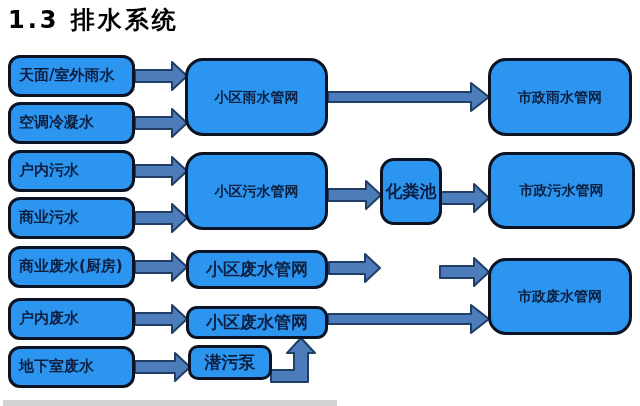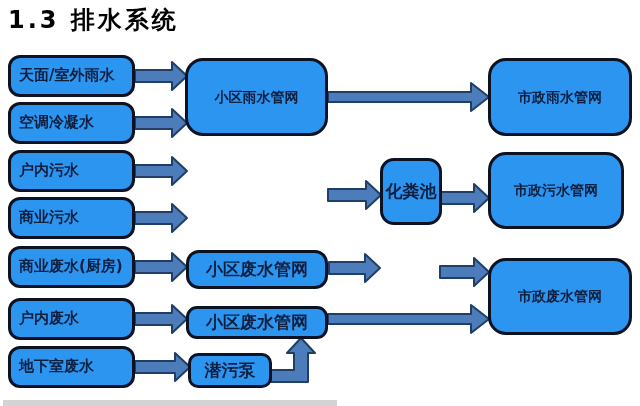--- a/index.html
+++ b/index.html
@@ -140,37 +140,40 @@
   <div class="box box-src" style="top:298px">
       <span>户内废水</span>
     </div>
   <div class="box box-src" style="top:346px">
       <span>地下室废水</span>
     </div>
 
   <div class="box box-big" style="left:185px;top:58px;width:143px;height:78px">
       <span>小区雨水管网</span>
     </div>
+  <div class="box box-big" style="left:185px;top:152px;width:143px;height:78px">
+      <span>小区污水管网</span>
+    </div>
   <div class="box box-mid" style="left:186px;top:250px;width:142px;height:39px">
       <span>小区废水管网</span>
     </div>
   <div class="box box-mid" style="left:186px;top:306px;width:142px;height:33px;border-radius:11px">
       <span>小区废水管网</span>
     </div>
-  <div class="box box-mid" style="left:188px;top:353px;width:84px;height:35px;border-radius:10px">
+  <div class="box box-mid" style="left:188px;top:345px;width:84px;height:35px;border-radius:10px">
       <span>潜污泵</span>
     </div>
 
   <div class="box box-small" style="left:380px;top:158px;width:62px;height:67px">
       <span>化粪池</span>
     </div>
 
   <div class="box box-big" style="left:488px;top:58px;width:144px;height:78px">
       <span>市政雨水管网</span>
     </div>
-  <div class="box box-big" style="left:488px;top:152px;width:136px;height:77px">
+  <div class="box box-big" style="left:488px;top:152px;width:147px;height:77px">
       <span>市政污水管网</span>
     </div>
   <div class="box box-big" style="left:488px;top:258px;width:144px;height:77px">
       <span>市政废水管网</span>
     </div>
 
 </div>
 
 </body></html>

